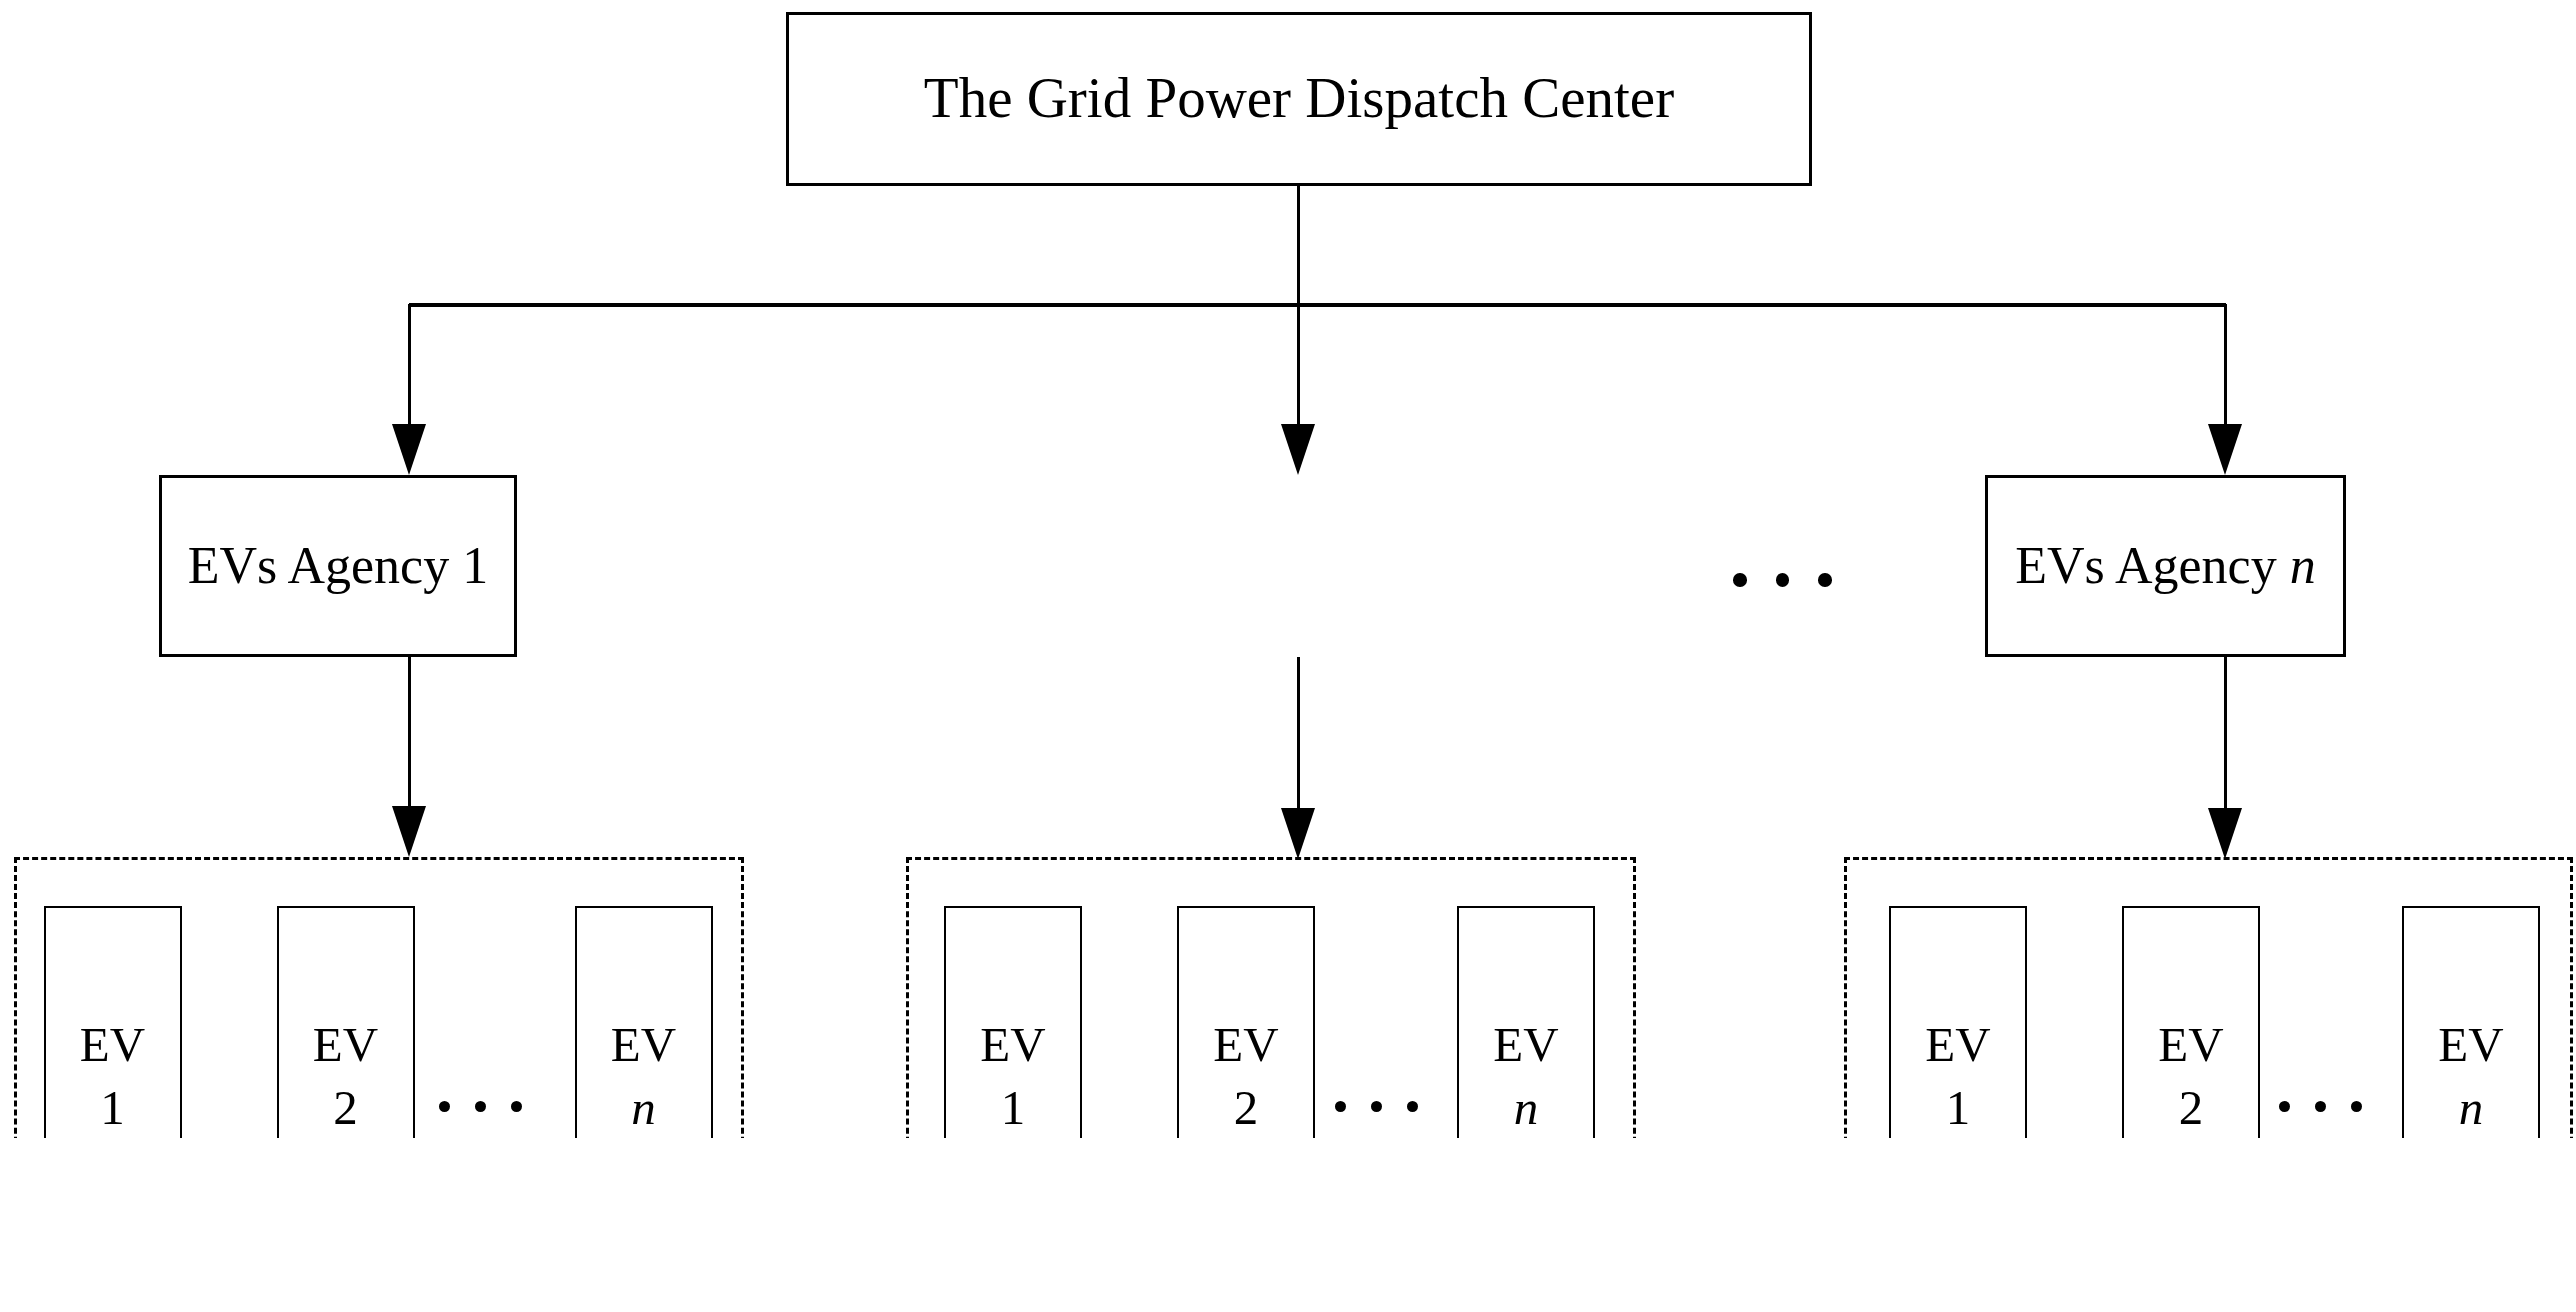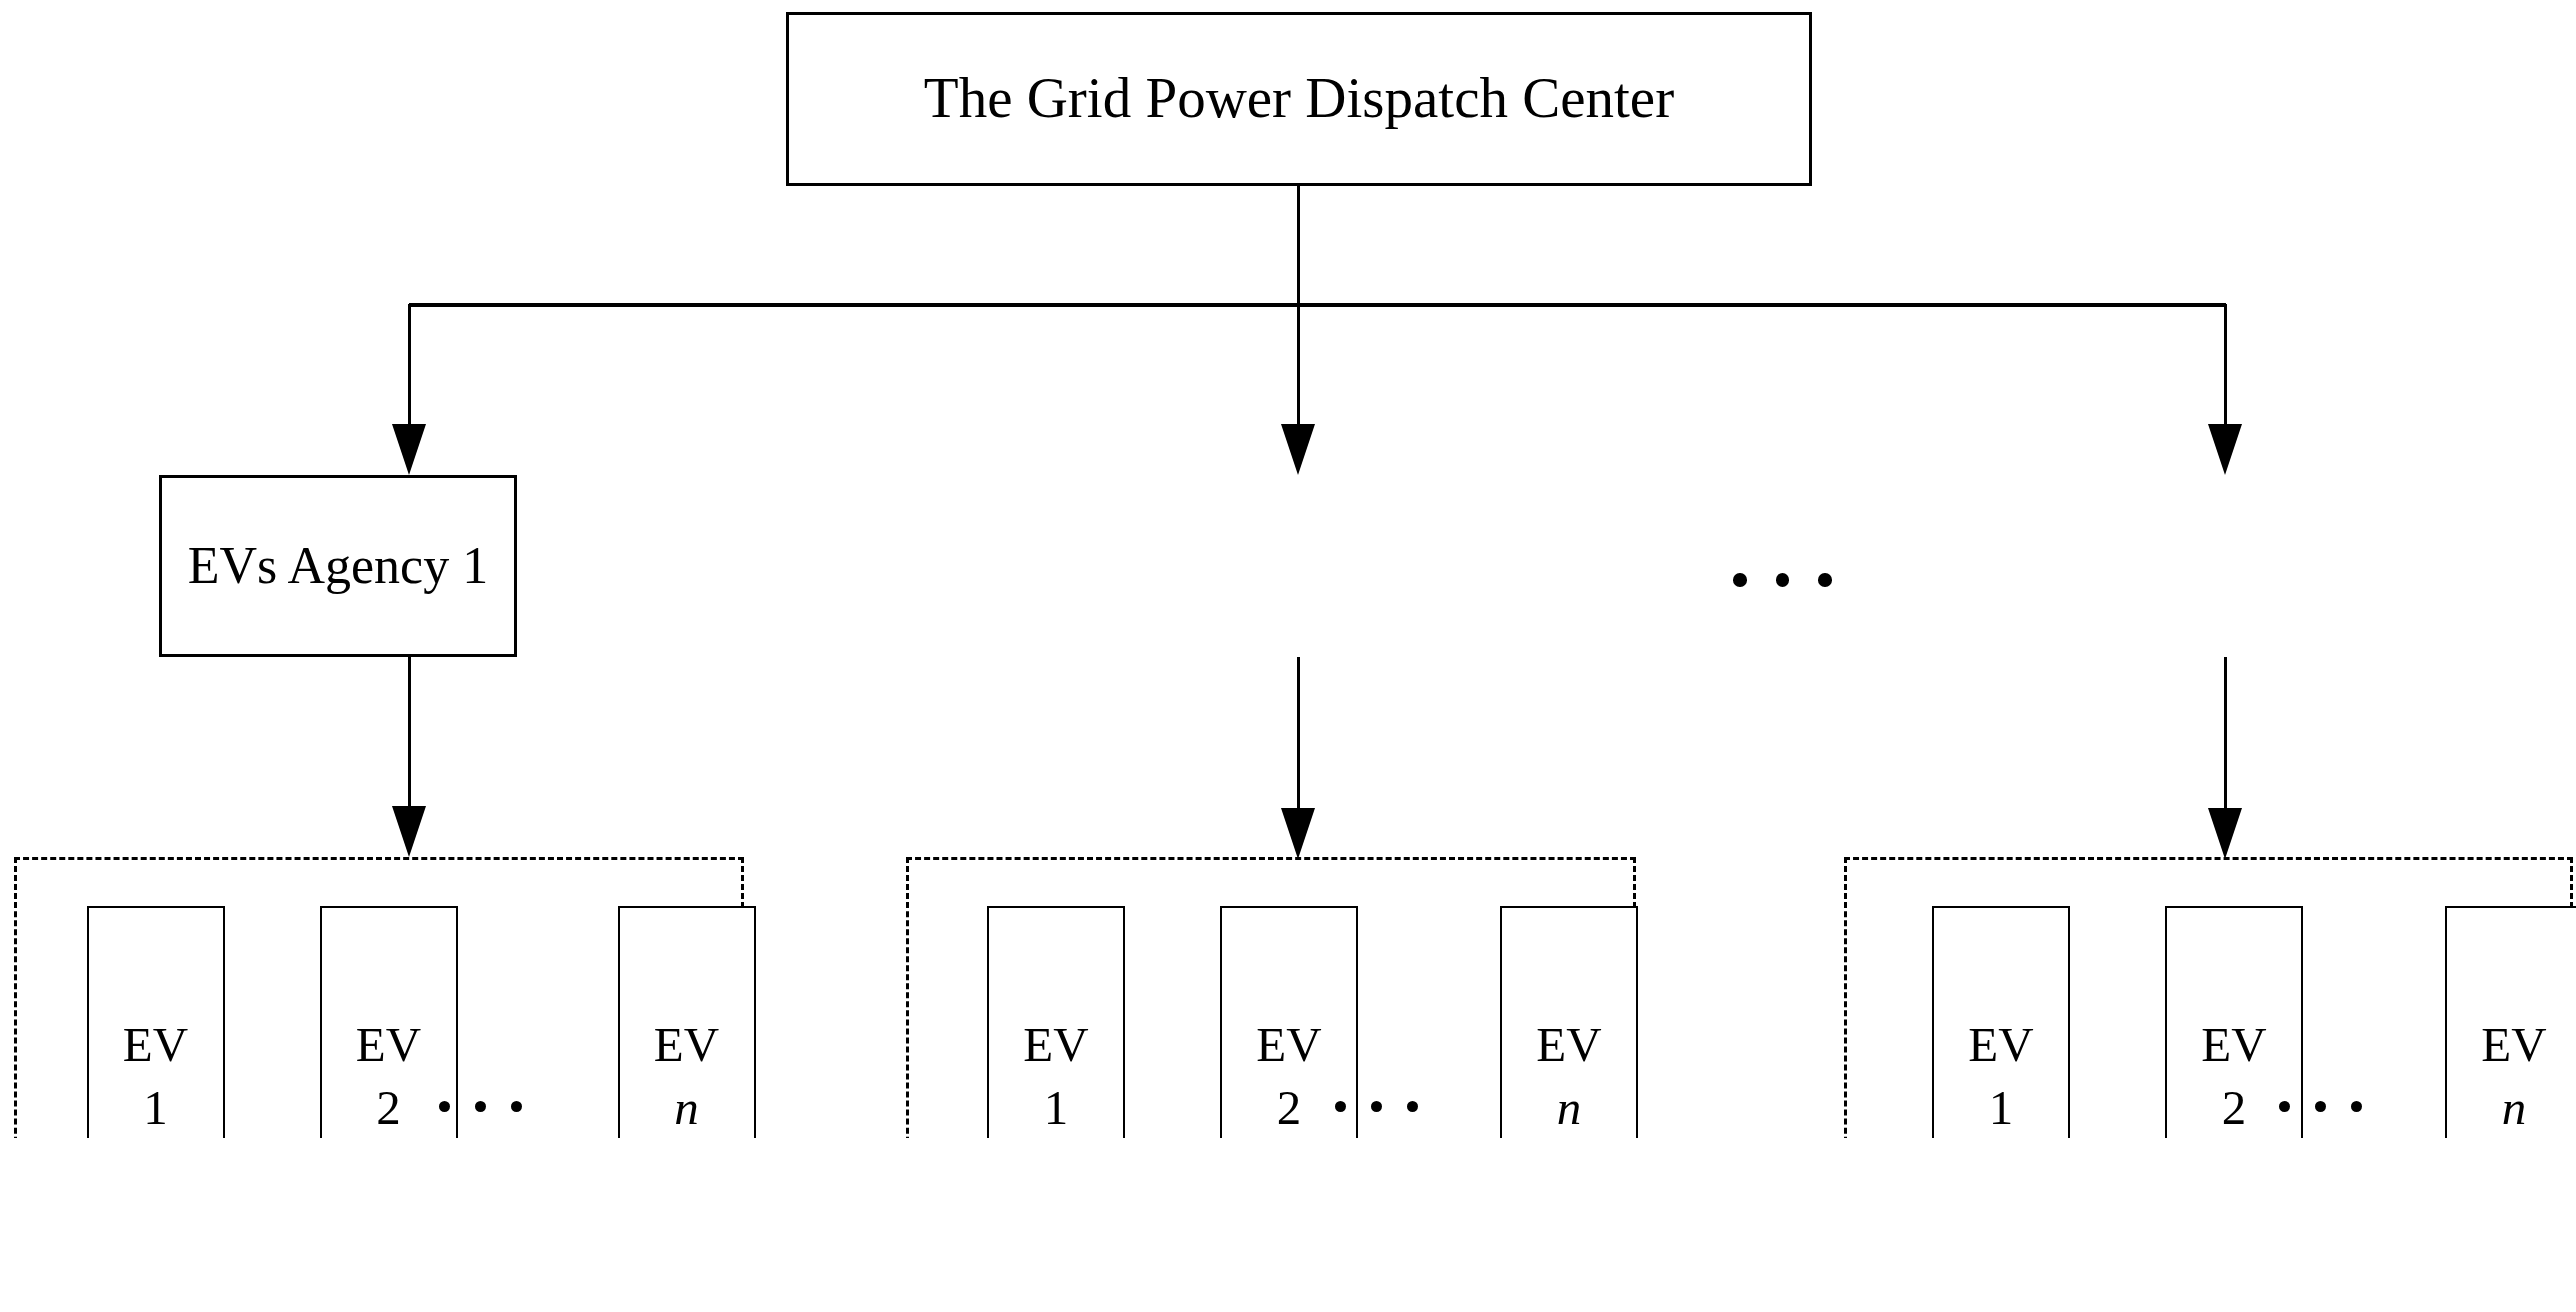--- a/index.html
+++ b/index.html
@@ -71,21 +71,20 @@
     border: 2.5px solid #000000;
     width: 138px;
     height: 342px;
     top: 46px;
     display: flex;
     flex-direction: column;
     align-items: center;
     justify-content: center;
     font-size: 49px;
     line-height: 1.28;
-    margin-left: 43px;
   }
   .ev-node .ev-word   { display: block; }
   .ev-node .ev-index  { display: block; }
   .ev-node .ev-index.italic { font-style: italic; }
 
   .ev-slot-0 { left: 27px; }
   .ev-slot-1 { left: 260px; }
   .ev-slot-2 { left: 558px; }
 
   
@@ -187,20 +186,23 @@
     <span class="agency-label"><span>EVs Agency </span><span>1</span></span>
   </div>
 
 
   <div class="dots" id="agency-dots">
     <span class="dot"></span>
     <span class="dot"></span>
     <span class="dot"></span>
   </div>
 
+  <div class="node agency-node" id="agency-node-2">
+    <span class="agency-label"><span>EVs Agency </span><i>n</i></span>
+  </div>
 
   <div class="vline" id="link-0"></div>
   <div class="vline" id="link-1"></div>
   <div class="vline" id="link-2"></div>
 
   <div class="arrowhead" id="link-arrow-0"></div>
   <div class="arrowhead" id="link-arrow-1"></div>
   <div class="arrowhead" id="link-arrow-2"></div>
 
   <div class="ev-group" id="ev-group-0">

